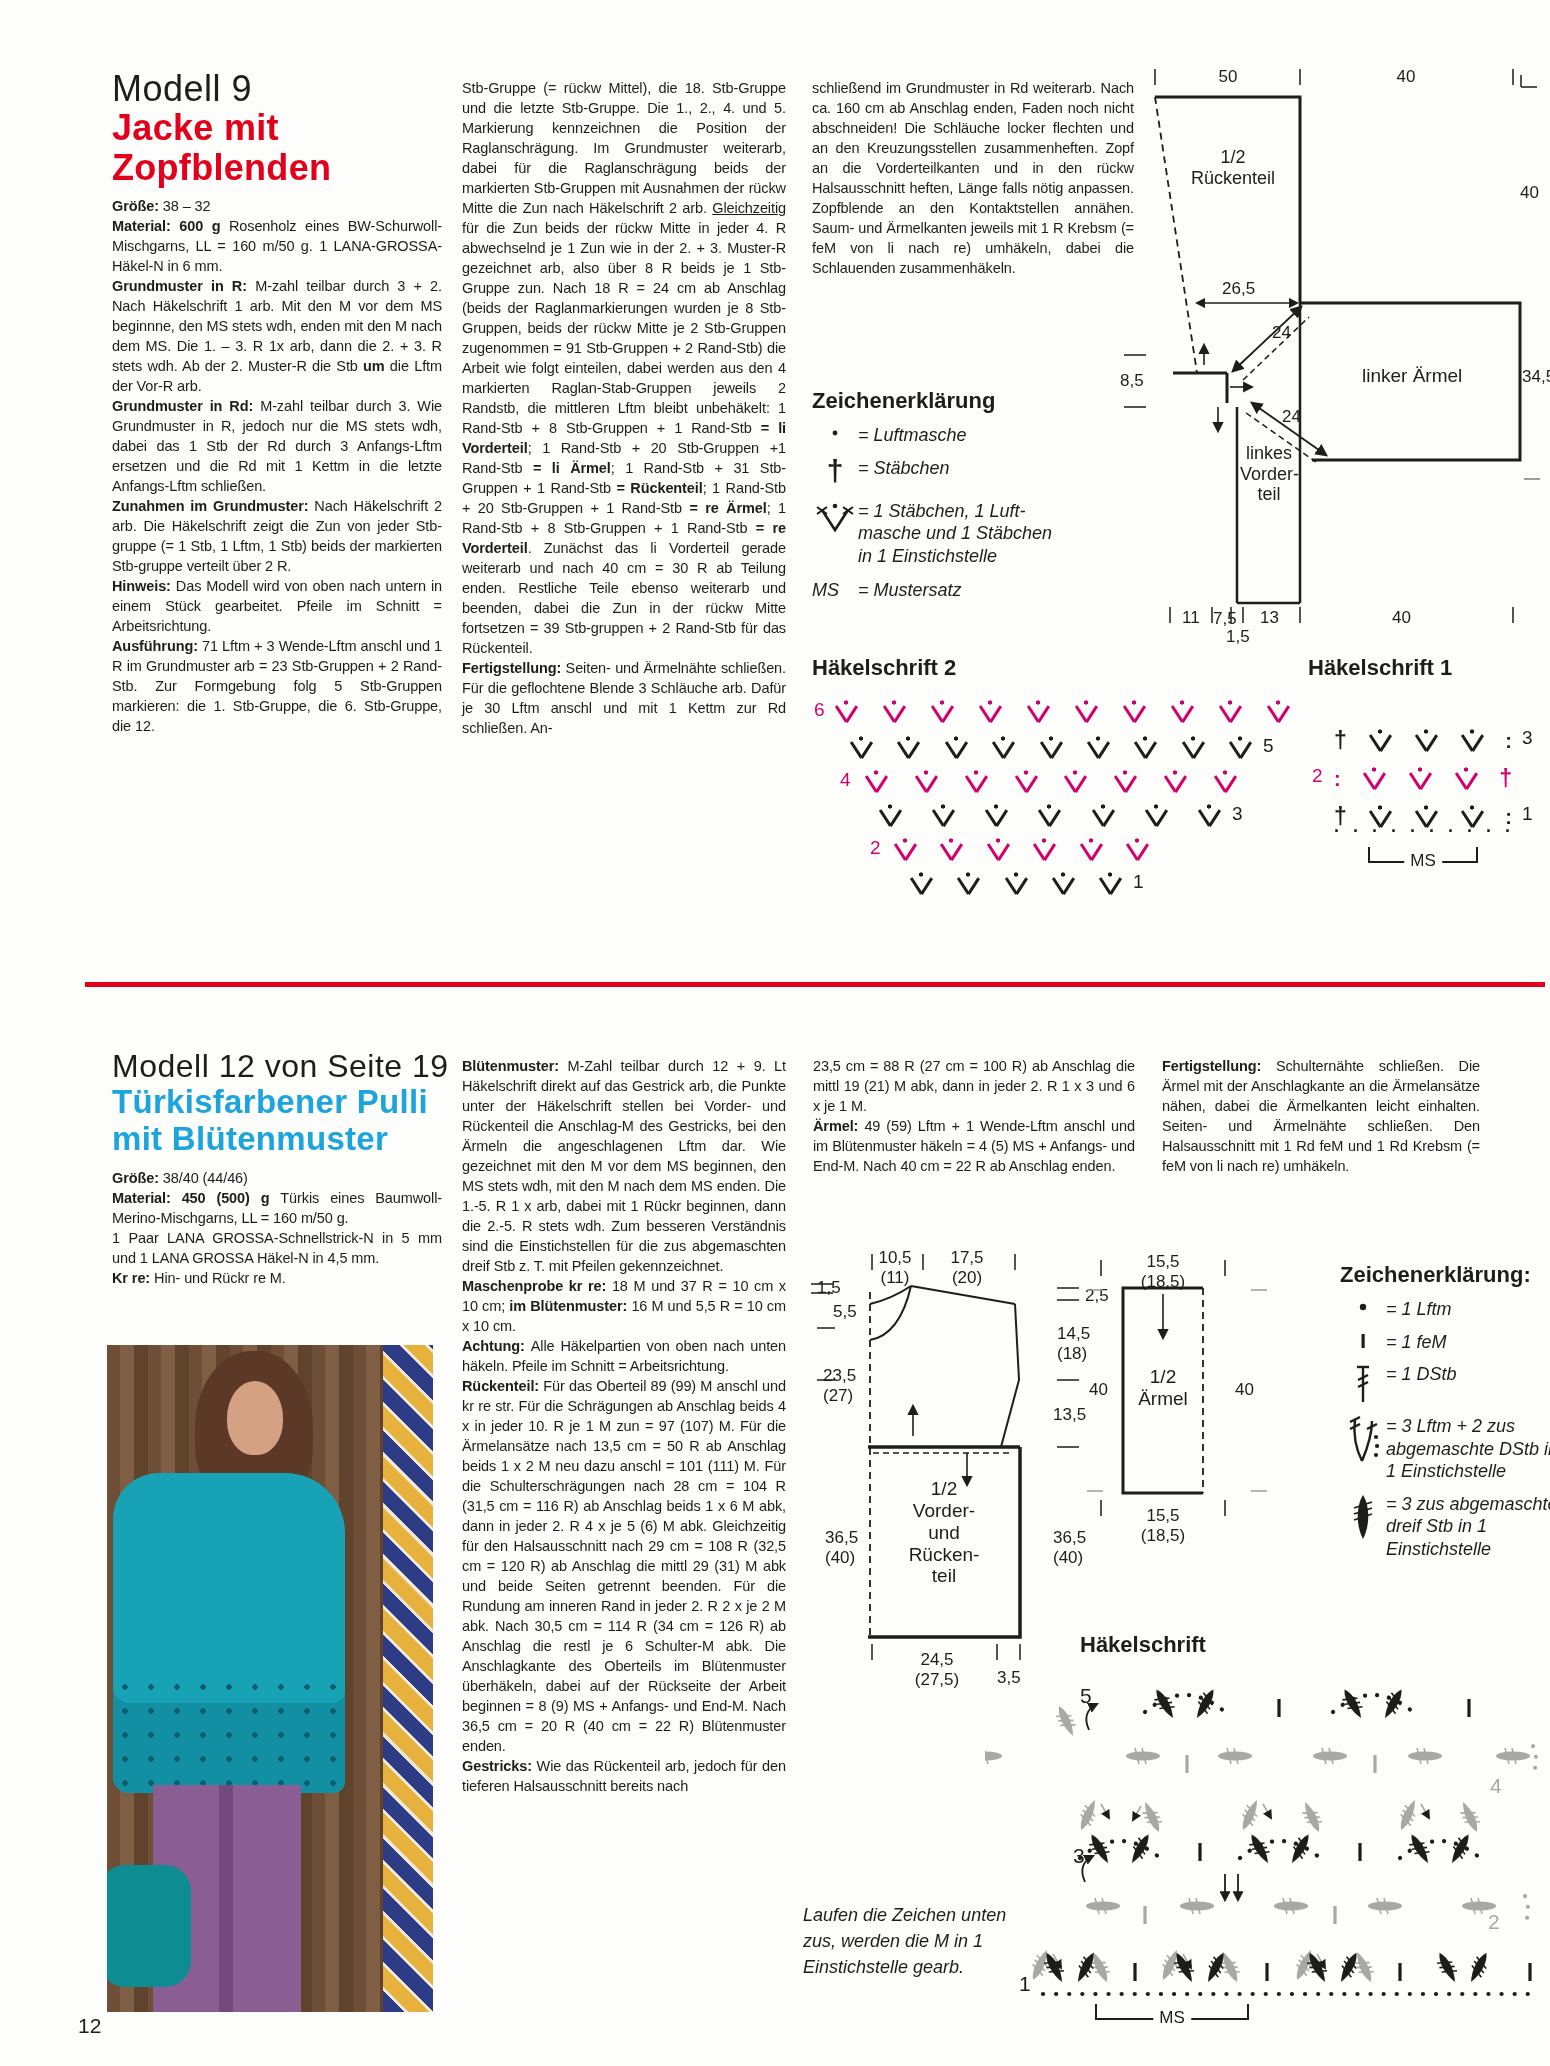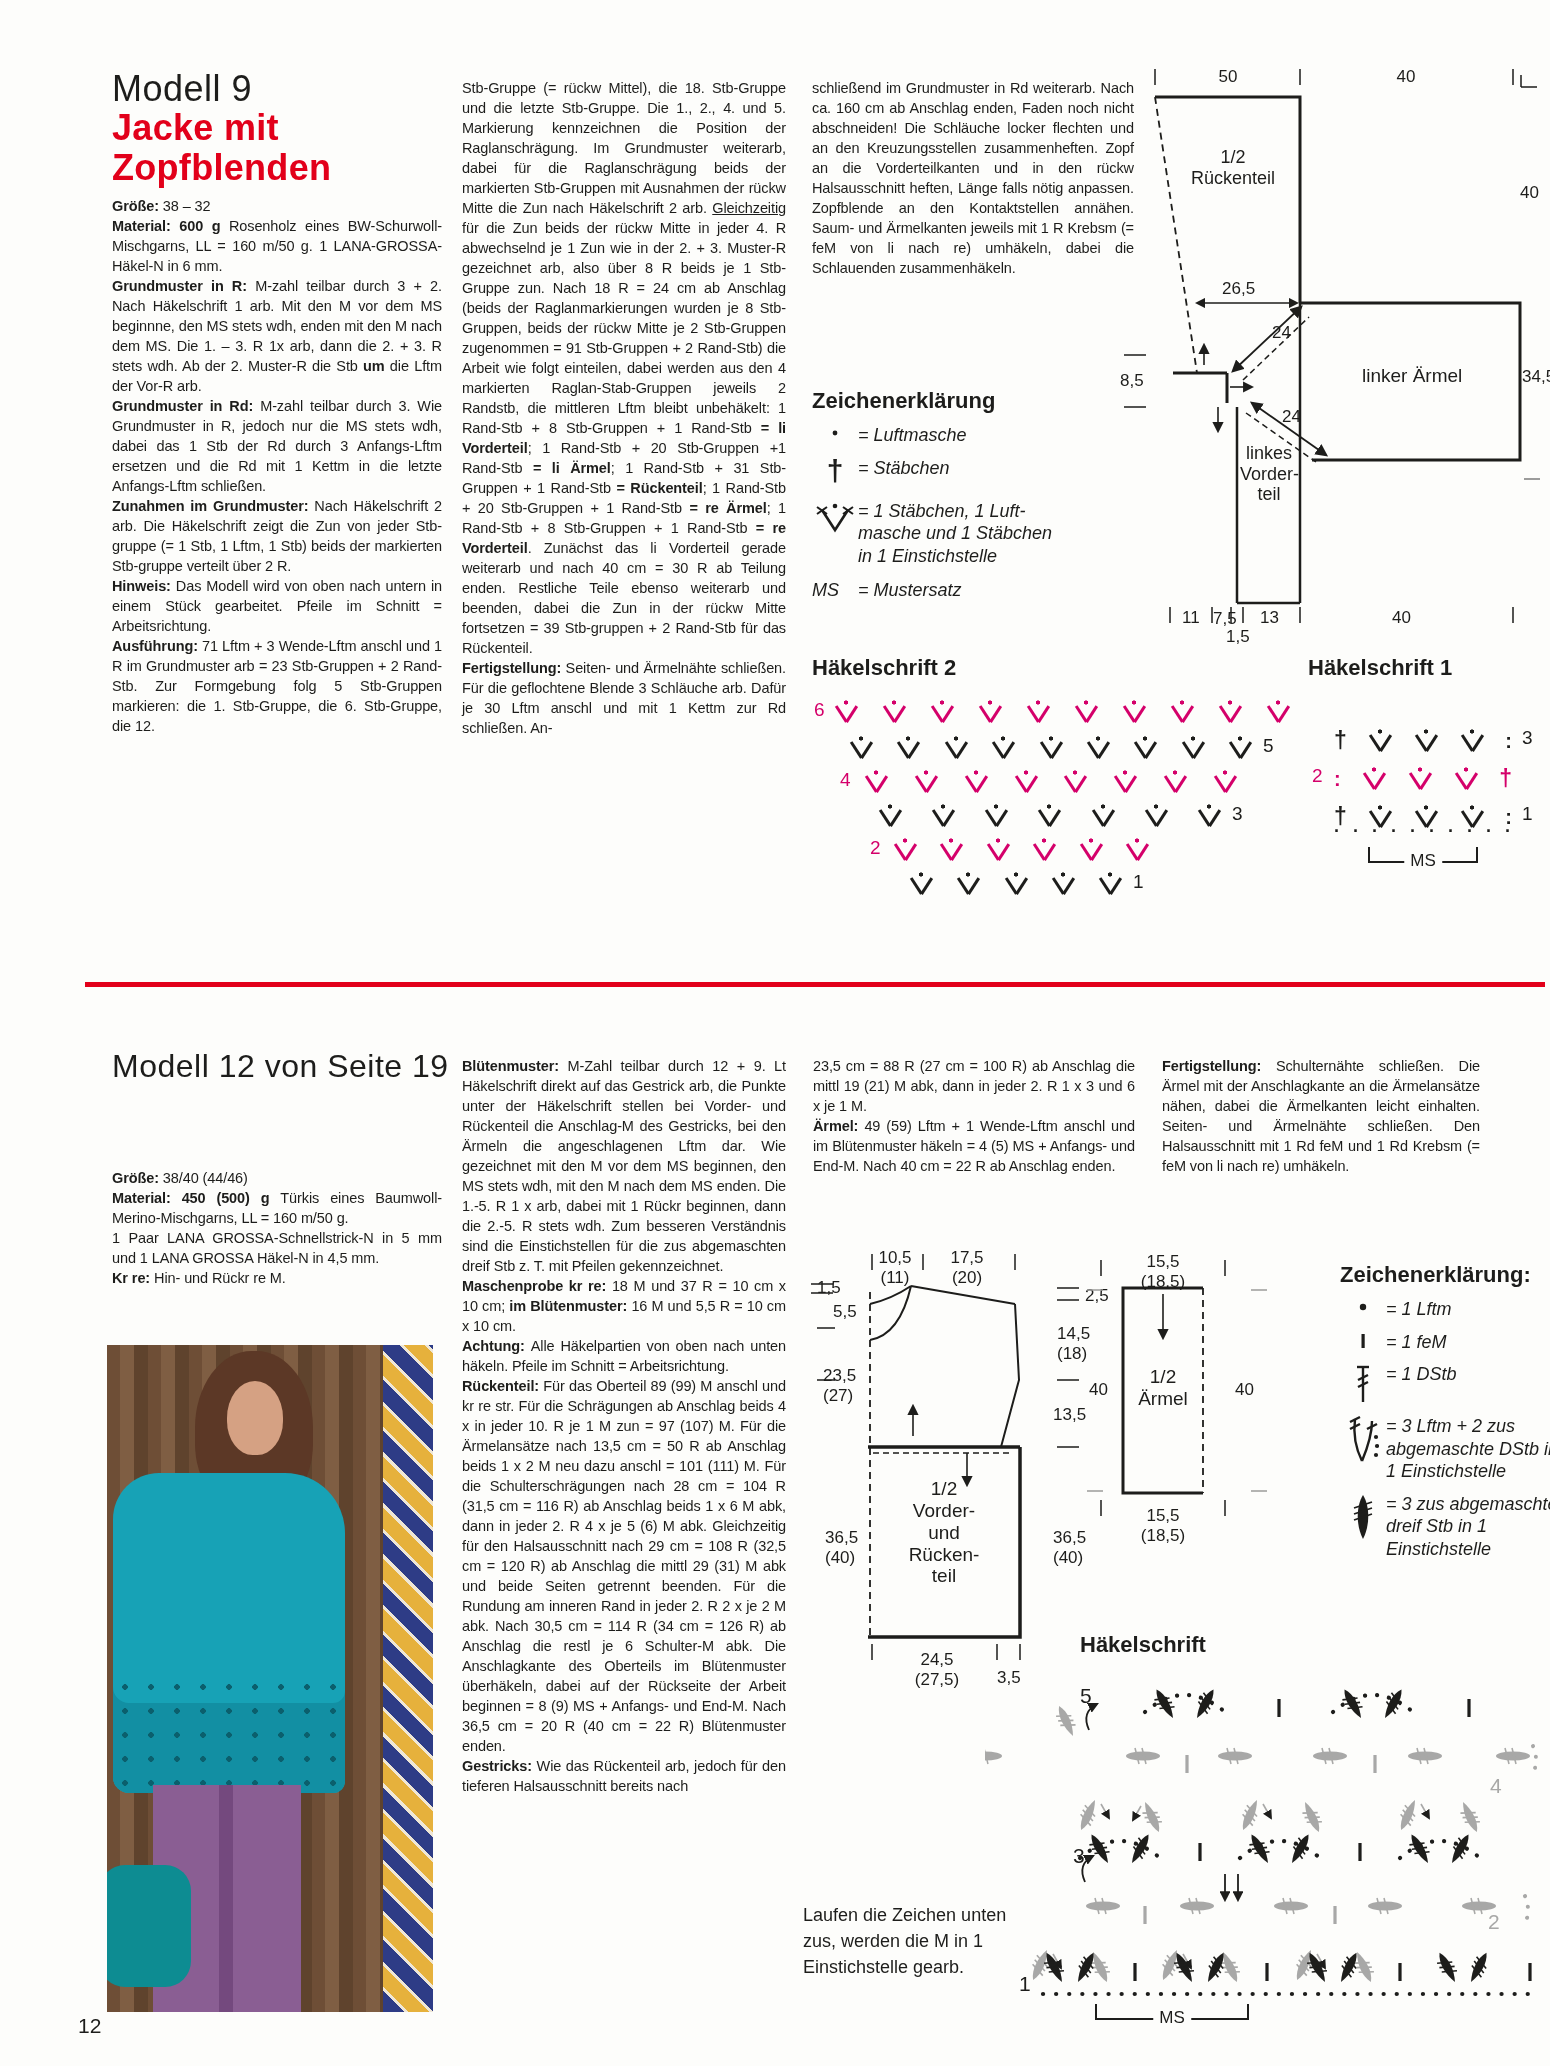--- a/index.html
+++ b/index.html
@@ -260,20 +260,22 @@
       </div>
     <div class="dotrow blk" style="left:26px;top:166px;">· · · · · · · · · ·</div>
     <div class="msbrk" style="left:60px;top:192px;width:106px;">
       <span>MS</span>
     </div>
   </div>
 
   <div class="divider" style="left:85px;top:982px;width:1460px;height:5px;"></div>
 
   <div class="abs h-model small" style="left:112px;top:1048px;">Modell 12 von Seite 19</div>
+  <div class="abs h-sub" style="left:112px;top:1084px;color:#1da4dc;font-size:33px;">Türkisfarbener Pulli
+mit Blütenmuster</div>
 
   <div class="abs col" style="left:112px;top:1168px;width:330px;">
       <p><span class="b">Größe: </span><span>38/40 (44/46)</span></p>
       <p><span class="b">Material: 450 (500) g </span><span>Türkis eines Baumwoll-Merino-Mischgarns, LL = 160 m/50 g.</span></p>
       <p><span>1 Paar LANA GROSSA-Schnellstrick-N in 5 mm und 1 LANA GROSSA Häkel-N in 4,5 mm.</span></p>
       <p><span class="b">Kr re: </span><span>Hin- und Rückr re M.</span></p>
     </div>
   <div class="abs col" style="left:462px;top:1056px;width:324px;">
       <p><span class="b">Blütenmuster: </span><span>M-Zahl teilbar durch 12 + 9. Lt Häkelschrift direkt auf das Gestrick arb, die Punkte unter der Häkelschrift stellen bei Vorder- und Rückenteil die Anschlag-M des Gestricks, bei den Ärmeln die angeschlagenen Lftm dar. Wie gezeichnet mit den M vor dem MS beginnen, den MS stets wdh, mit den M nach dem MS enden. Die 1.-5. R 1 x arb, dabei mit 1 Rückr beginnen, dann die 2.-5. R stets wdh. Zum besseren Verständnis sind die Einstichstellen für die zus abgemaschten dreif Stb z. T. mit Pfeilen gekennzeichnet.</span></p>
       <p><span class="b">Maschenprobe kr re: </span><span>18 M und 37 R = 10 cm x 10 cm; </span><span class="b">im Blütenmuster: </span><span>16 M und 5,5 R = 10 cm x 10 cm.</span></p>
@@ -561,19 +563,19 @@
     <span class="slab" style="left:95px;top:52px;font-size:21px;">5</span>
     <span class="slab" style="left:505px;top:142px;font-size:21px;color:#a8a8a7;">4</span>
     <span class="slab" style="left:88px;top:212px;font-size:21px;">3</span>
     <span class="slab" style="left:503px;top:278px;font-size:21px;color:#a8a8a7;">2</span>
     <span class="slab" style="left:34px;top:340px;font-size:21px;">1</span>
     <div class="msbrk" style="left:110px;top:372px;width:150px;">
       <span>MS</span>
     </div>
   </div>
 
-  <div class="abs prel" style="left:803px;top:1902px;width:250px;font-size:18px;line-height:1.45;">Laufen die Zeichen unten
+  <div class="abs prel" style="left:803px;top:1902px;width:250px;font-style:italic;font-size:18px;line-height:1.45;">Laufen die Zeichen unten
 zus, werden die M in 1
 Einstichstelle gearb.</div>
 
   <div class="abs" style="left:78px;top:2014px;font-size:21px;">12</div>
 
 </div>
 
 </body></html>

